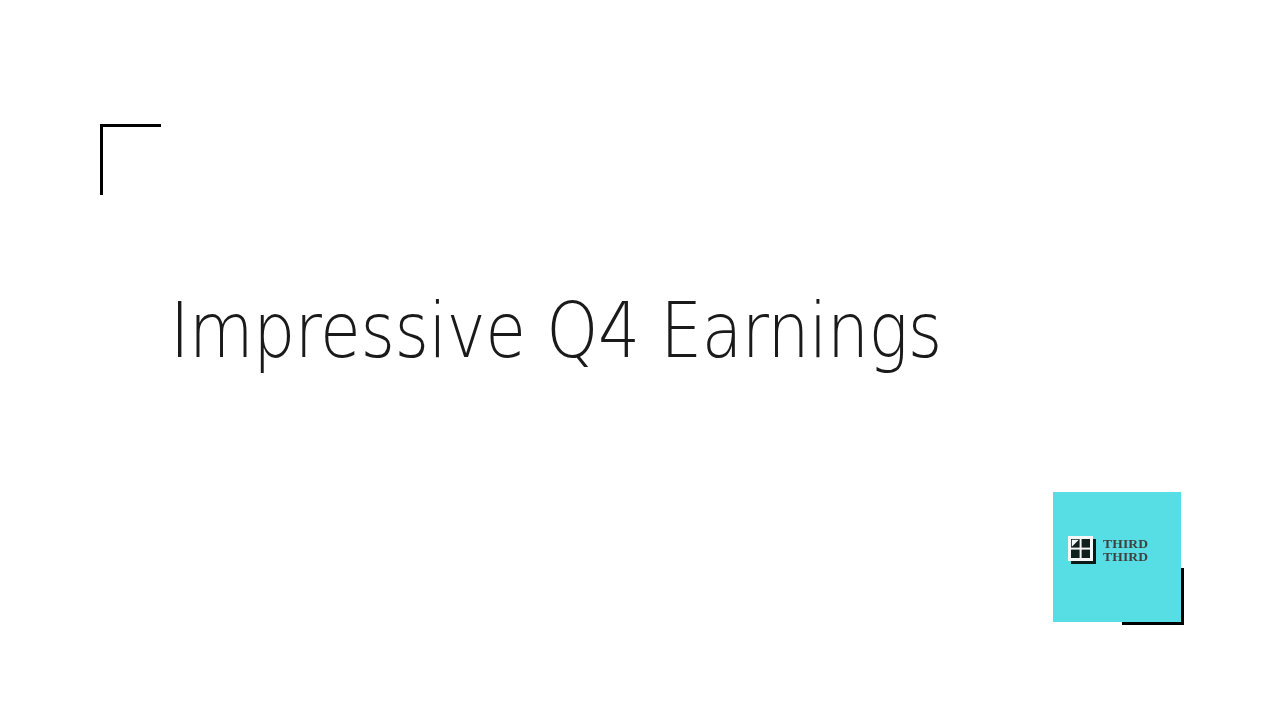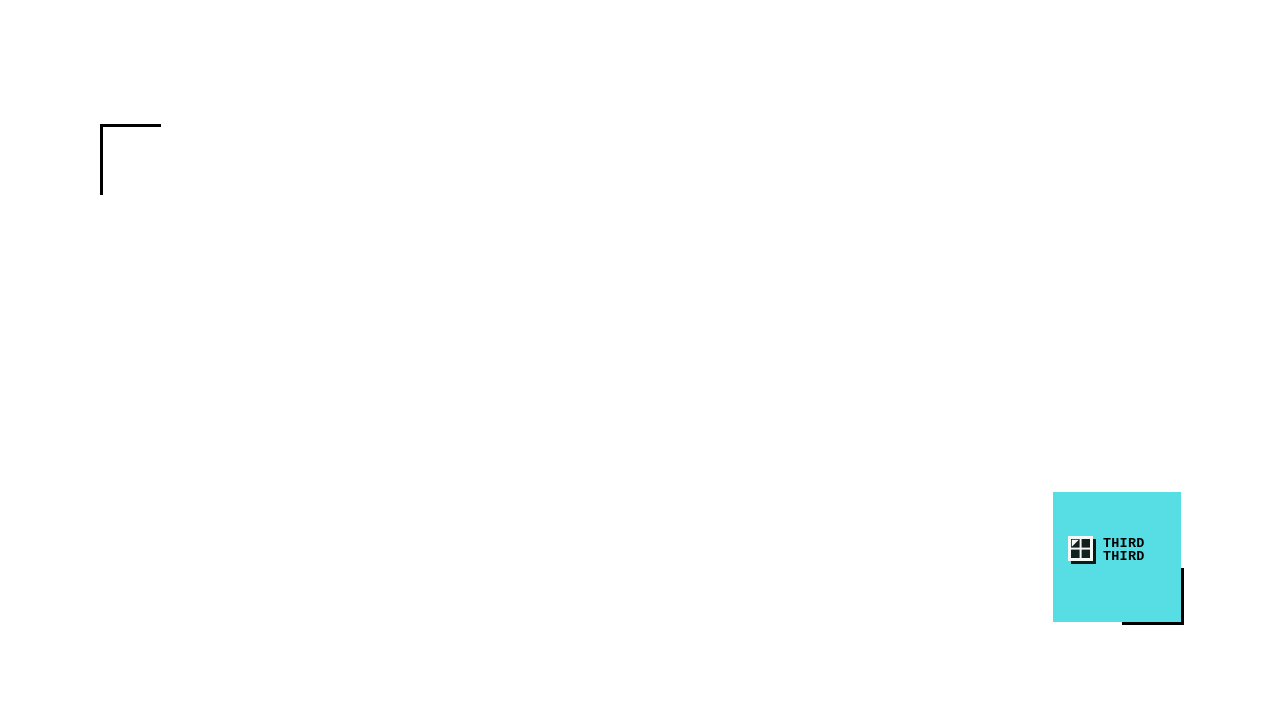--- a/index.html
+++ b/index.html
@@ -95,38 +95,41 @@
   .logo-mark {
     position: relative;
     width: 30px;
     height: 30px;
     flex: 0 0 auto;
   }
   .logo-mark svg {
     display: block;
   }
   .logo-wordmark {
-    font-family: Liberation Mono, monospace;
+    font-family: Liberation Serif, serif;
     font-weight: 700;
     font-size: 13.5px;
     line-height: 13.5px;
     letter-spacing: 0.2px;
-    color: #000000;
+    color: #404040;
   }
   .logo-wordmark span {
     display: block;
   }
 </style>
 </head>
 <body>
 
 <div class="slide">
 
   <div class="corner-bracket"></div>
 
+  <div class="title-block">
+    <h1 class="slide-title">Impressive Q4 Earnings</h1>
+  </div>
 
   <div class="logo-badge">
     <div class="logo-shadow-right"></div>
     <div class="logo-shadow-bottom"></div>
 
     <div class="logo-plate">
       <div class="logo-lockup">
 
         <div class="logo-mark">
           <svg width="30" height="30" viewBox="0 0 30 30" aria-hidden="true">

